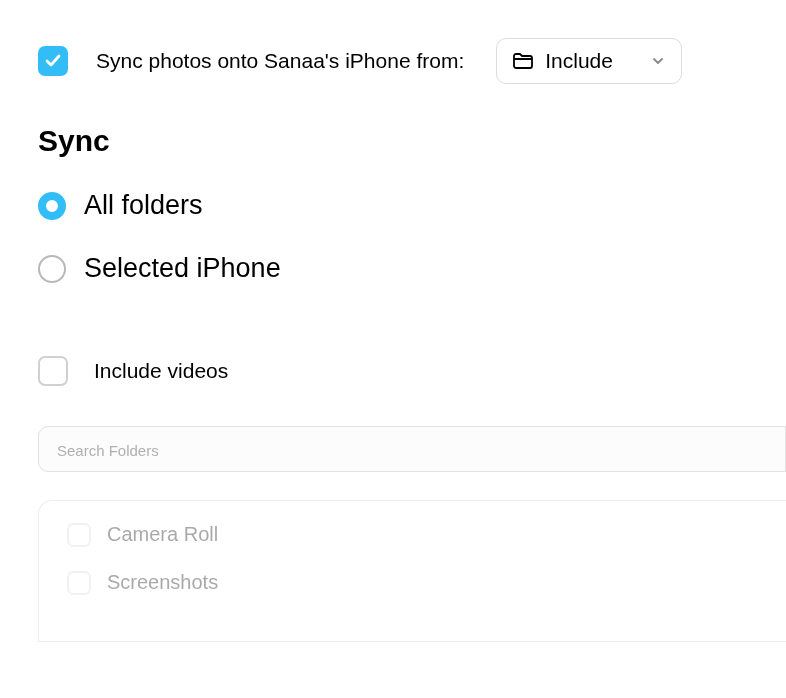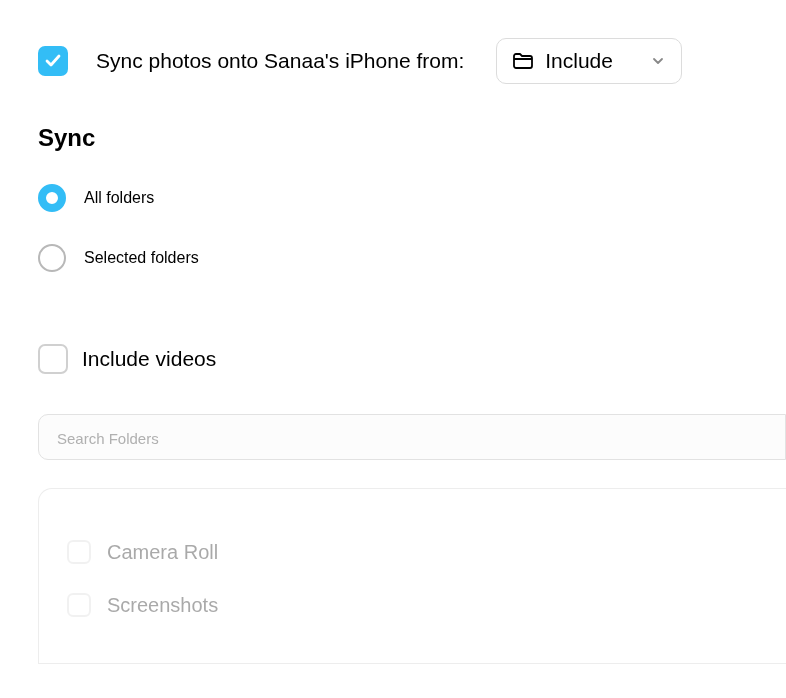--- a/index.html
+++ b/index.html
@@ -63,21 +63,21 @@
       background: #fff;
       gap: 10px;
       font-size: 21px;
       margin-left: 4px;
     }
     .dropdown .folder-icon { display: flex; align-items: center; }
     .dropdown .chevron { margin-left: 28px; }
 
     
     .section-heading {
-      font-size: 24px;
+      font-size: 30px;
       font-weight: 700;
       margin-bottom: 32px;
     }
 
     
     .radio-row {
       display: flex;
       align-items: center;
       gap: 18px;
       margin-bottom: 32px;
@@ -91,31 +91,31 @@
     }
     .radio.selected {
       border: 8px solid #33bdf6;
       background: #fff;
     }
     .radio.unselected {
       border: 2px solid #b8b8b8;
       background: #fff;
     }
     .radio-label {
-      font-size: 16px;
+      font-size: 27px;
       color: #000;
     }
 
     .section-spacer { height: 40px; }
 
     
     .option-row {
       display: flex;
       align-items: center;
-      gap: 14px;
+      gap: 26px;
       margin-bottom: 40px;
     }
     .option-label { font-size: 21px; }
 
     
     .search-field {
       border: 1.5px solid #e2e2e2;
       background: #fcfcfc;
       border-top-left-radius: 10px;
       border-bottom-left-radius: 10px;
@@ -138,25 +138,24 @@
     
     .folder-list-wrap {
       border: 1.5px solid #ededed;
       border-right: none;
       border-top-left-radius: 14px;
       width: 748px;
       padding: 22px 28px;
     }
     .folder-item {
       display: flex;
-      align-items: center;
+      align-items: flex-start;
       gap: 16px;
       margin-bottom: 24px;
       opacity: 0.5;
-      margin-top: 29px;
     }
     .folder-label {
       font-size: 20px;
       color: #555;
     }
   </style>
 </head>
 <body>
 
 <div class="container">
@@ -185,21 +184,21 @@
 
   <div class="section-heading">Sync</div>
 
   <div class="radio-row">
     <div class="radio selected"></div>
     <span class="radio-label">All folders</span>
   </div>
 
   <div class="radio-row">
     <div class="radio unselected"></div>
-    <span class="radio-label">Selected folders</span>
+    <span class="radio-label">Selected iPhone</span>
   </div>
 
   <div class="section-spacer"></div>
 
 
   <div class="option-row">
     <div class="checkbox unchecked"></div>
     <span class="option-label">Include videos</span>
   </div>
 

